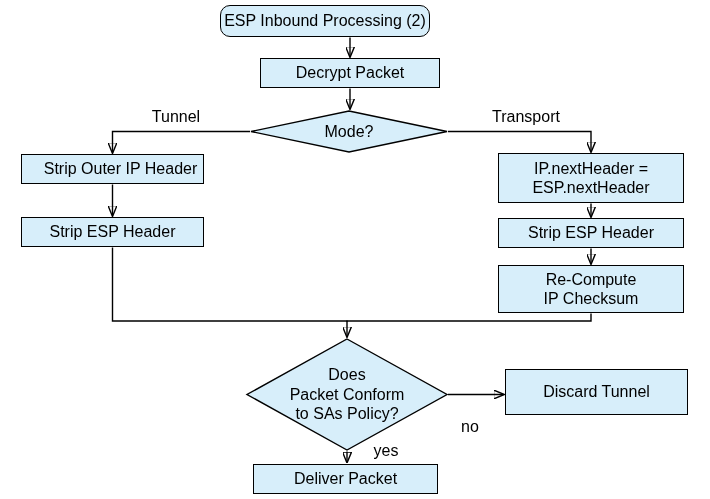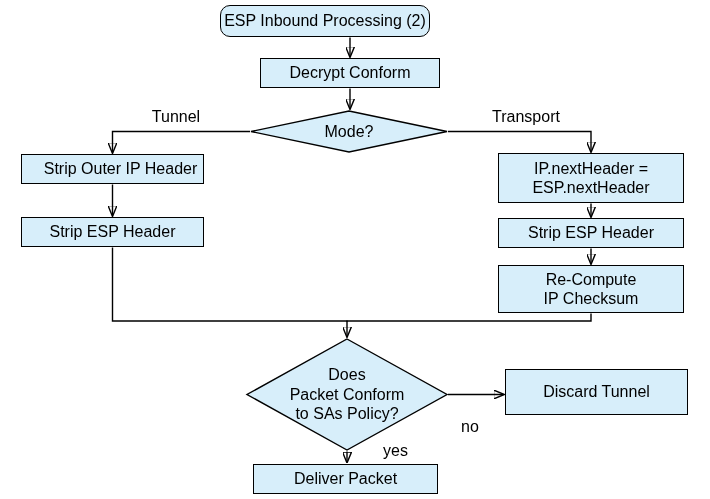--- a/index.html
+++ b/index.html
@@ -97,21 +97,21 @@
     <path d="M347 321 L347 336.5" marker-end="url(#arrow)"></path>
     <path d="M448 394.5 L503.5 394.5" marker-end="url(#arrow)"></path>
     <path d="M347 451.5 L347 462" marker-end="url(#arrow)"></path>
   </svg>
 
   <div class="node rounded" style="left:220px; top:5px; width:210px; height:32px;text-align:right;">
     <span class="label">ESP Inbound Processing (2)</span>
   </div>
 
   <div class="node" style="left:260px; top:58px; width:180px; height:30px;">
-    <span class="label">Decrypt Conform</span>
+    <span class="label">Decrypt Packet</span>
   </div>
 
   <div class="node diamond" style="left:250px; top:110px; width:198px; height:43px;">
     <svg viewBox="0 0 198 43">
       <polygon points="99,1 197,21.5 99,42 1,21.5"></polygon>
     </svg>
     <span class="label">Mode?</span>
   </div>
 
   <div class="node" style="left:21px; top:154px; width:183px; height:30px;padding-left:16px;">
@@ -152,15 +152,15 @@
   <div class="node" style="left:253px; top:464px; width:185px; height:30px;">
     <span class="label">Deliver Packet</span>
   </div>
 
   <div class="edge-label" style="left:140px; top:108px; width:72px;">Tunnel</div>
 
   <div class="edge-label" style="left:481px; top:108px; width:90px;">Transport</div>
 
   <div class="edge-label" style="left:452px; top:370px; width:36px;margin-top:48px;">no</div>
 
-  <div class="edge-label" style="left:364px; top:442px; width:44px;text-align:right;">yes</div>
+  <div class="edge-label" style="left:364px; top:442px; width:44px;">yes</div>
 
 </div>
 
 </body></html>

